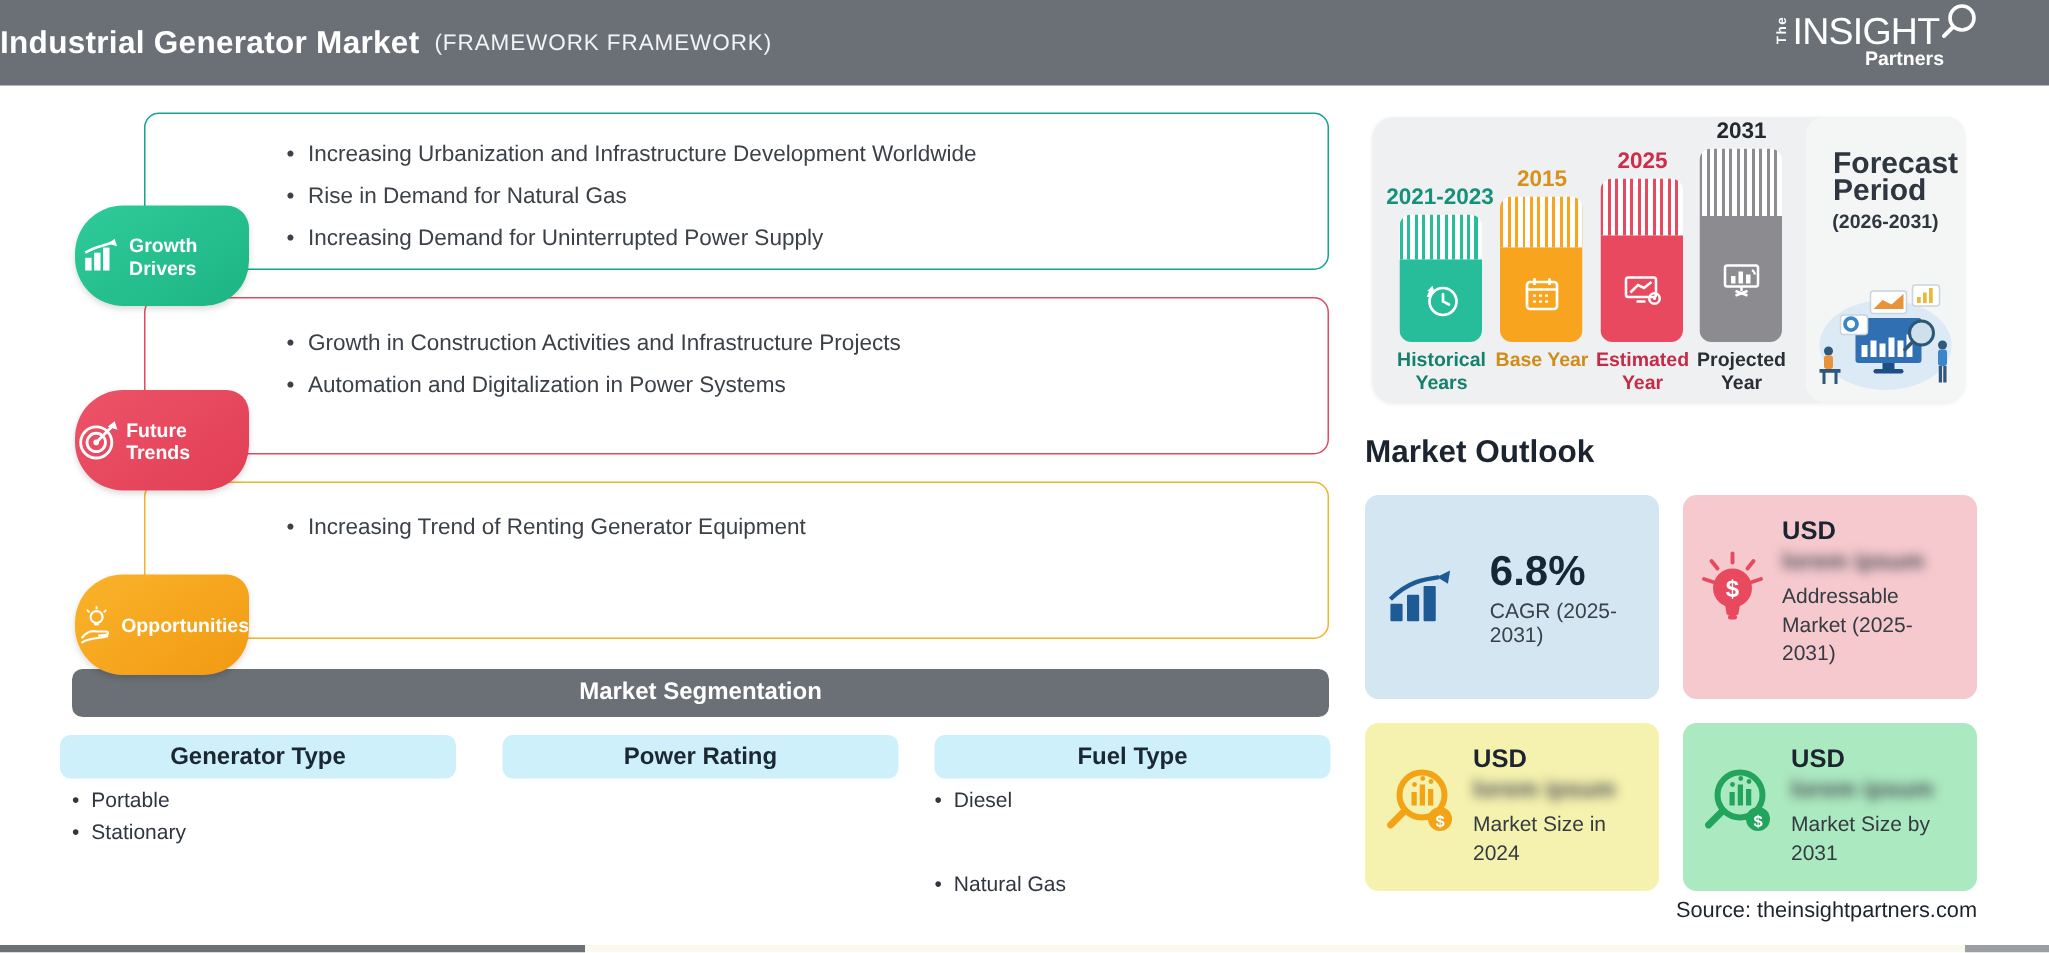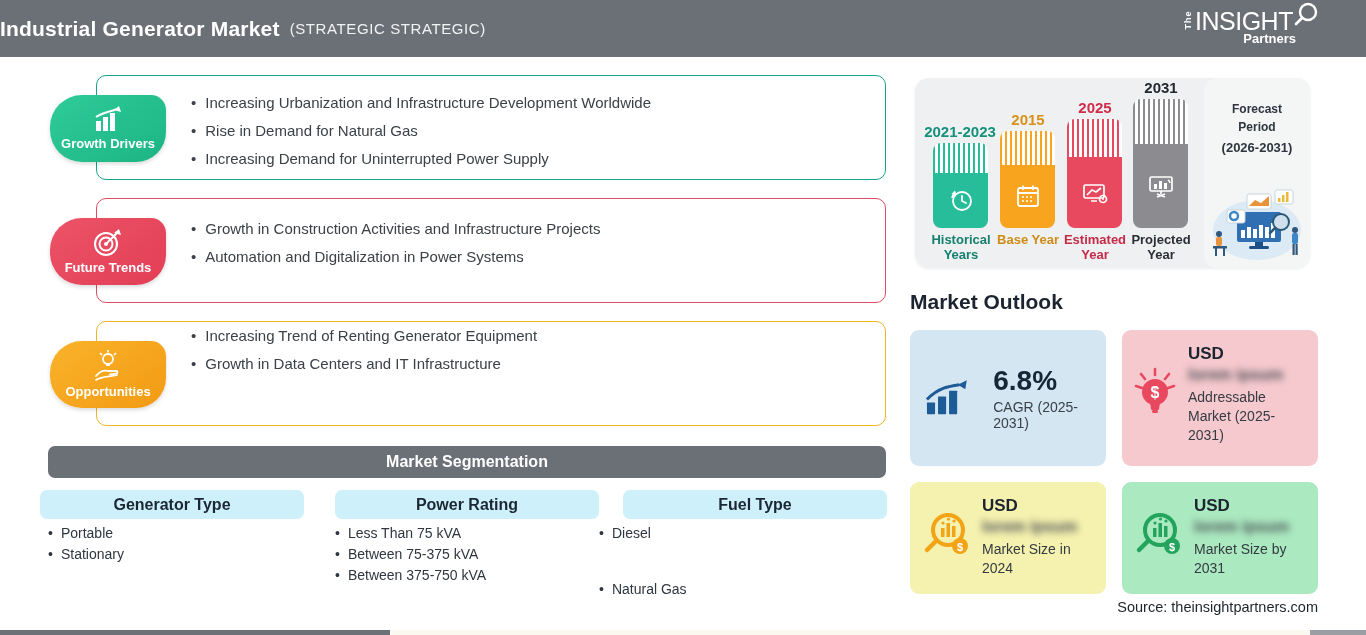--- a/index.html
+++ b/index.html
@@ -17,52 +17,52 @@
   .logo-the { font-size:9px; font-weight:bold; transform:rotate(-90deg) translate(2px,0); transform-origin:center; letter-spacing:1px; margin-right:-2px; margin-bottom:6px;}
   .logo-insight { font-size:25px; font-weight:400; letter-spacing:-0.5px; line-height:24px; }
   .logo-partners { font-size:13px; font-weight:bold; text-align:right; margin-top:-2px; padding-right:12px; }
   .logo-lens { position:absolute; right:-12px; top:-7px; }
 
   
   .panel { position:absolute; left:96px; width:790px; height:105px; background:#ffffff;
            border-radius:10px; border:1.5px solid; display:flex; flex-direction:column; padding:16px 20px 10px 94px; }
   .panel.green  { top:75px;  border-color:#14a38d; gap:9px;  padding-top:17px; }
   .panel.red    { top:198px; border-color:#e04b61; gap:9px;  padding-top:20px; }
-  .panel.orange { top:321px; border-color:#f0b429; gap:9px;  padding-top:4px; }
+  .panel.orange { top:321px; border-color:#f0b429; gap:9px;  padding-top:20px; }
   .bullet { display:flex; align-items:flex-start; font-size:15px; color:#3b4147; line-height:19px; }
   .bullet::before { content:"•"; margin-right:9px; color:#3b4147; font-size:15px; }
 
   .badge { position:absolute; left:50px; width:116px; height:67px; border-radius:32px 15px 30px 32px;
-           display:flex; flex-direction:column; align-items:center; justify-content:center; gap:2px;
-           color:#ffffff; z-index:3; box-shadow:0 2px 4px rgba(0,0,0,.15); }
+           display:flex; align-items:center; justify-content:center; gap:2px;
+           color:#ffffff; z-index:3; box-shadow:0 2px 4px rgba(0,0,0,.15);margin-top:42px; }
   .badge-green  { top:95px;  background:linear-gradient(145deg,#2ecb99,#1db483); }
   .badge-red    { top:218px; background:linear-gradient(145deg,#ec5368,#e23e55); }
   .badge-orange { top:341px; background:linear-gradient(145deg,#f9b32a,#f29a13); }
   .badge-label { font-size:13px; font-weight:bold; }
   .badge svg { display:block; }
 
   
   .seg-bar { position:absolute; left:48px; top:446px; width:838px; height:32px; background:#6b7076;
              border-radius:7px; color:#ffffff; font-size:16px; font-weight:bold; text-align:center; line-height:32px; }
   .seg-pill { position:absolute; top:490px; height:29px; background:#cdf0fa; border-radius:7px;
               font-size:16px; font-weight:bold; color:#1b2733; text-align:center; line-height:29px; }
   .pill-1 { left:40px;  width:264px; }
   .pill-2 { left:335px; width:264px; }
   .pill-3 { left:623px; width:264px; }
   .seg-list { position:absolute; top:525px; display:flex; flex-direction:column; gap:5px; }
-  .list-1 { left:48px; } .list-2 { left:335px; } .list-3 { left:599px;gap:40px; }
+  .list-1 { left:48px; } .list-2 { left:335px; } .list-3 { left:623px;gap:40px; }
   .seg-item { font-size:14px; color:#2f3640; line-height:16px; display:flex; }
   .seg-item::before { content:"•"; margin-right:8px; }
 
   
   .timeline { position:absolute; left:915px; top:78px; width:395px; height:190px; background:#eef0f1;
               border-radius:14px; box-shadow:0 1px 3px rgba(0,0,0,.08); }
   .forecast { position:absolute; right:0; top:0; width:106px; height:190px; background:#f4f5f5;
               border-radius:12px; display:flex; flex-direction:column; align-items:center; padding-top:22px; }
-  .forecast-label { font-size:12px; font-weight:bold; color:#2f3640; text-align:center; line-height:18px; width:70px; }
+  .forecast-label { font-size:20px; font-weight:bold; color:#2f3640; text-align:left; line-height:18px; width:70px; }
   .forecast-range { font-size:13px; font-weight:bold; color:#2f3640; margin-top:4px; }
   .forecast-art { position:absolute; bottom:8px; left:3px; }
 
   .tbar { position:absolute; width:55px; border-radius:8px; overflow:hidden; display:flex; flex-direction:column; }
   .tbar .stripes { width:100%; }
   .tbar .solid { flex:1; display:flex; align-items:center; justify-content:center; }
   .tbar-1 { left:18px;  top:65px; height:85px; }
   .tbar-2 { left:85px;  top:53px; height:97px; }
   .tbar-3 { left:152px; top:41px; height:109px; }
   .tbar-4 { left:218px; top:21px; height:129px; }
@@ -112,21 +112,21 @@
   .fs-b { width:920px;  background:#fbf9ef; }
   .fs-c { flex:1;       background:#9b9fa4; }
 </style>
 </head>
 <body>
 
 <div id="canvas">
 
   <div class="header">
     <span class="header-title">Industrial Generator Market</span>
-    <span class="header-subtitle">(STRATEGIC STRATEGIC)</span>
+    <span class="header-subtitle">(FRAMEWORK FRAMEWORK)</span>
     <div class="logo">
       <div class="logo-row">
         <span class="logo-the">The</span>
         <span class="logo-insight">INSIGHT</span>
         <svg class="logo-lens" width="26" height="26" viewBox="0 0 26 26">
           <circle cx="14" cy="10" r="8" fill="none" stroke="#ffffff" stroke-width="2.4"></circle>
           <line x1="8" y1="16" x2="2" y2="22" stroke="#ffffff" stroke-width="2.6" stroke-linecap="round"></line>
         </svg>
       </div>
       <div class="logo-partners">Partners</div>
@@ -159,21 +159,20 @@
       <circle cx="15" cy="16" r="6.5" fill="none" stroke="#ffffff" stroke-width="2"></circle>
       <circle cx="15" cy="16" r="2" fill="#ffffff"></circle>
       <line x1="15" y1="16" x2="26" y2="5" stroke="#ffffff" stroke-width="2"></line>
       <polygon points="28,1 30,7 23,5" fill="#ffffff"></polygon>
     </svg>
     <span class="badge-label">Future Trends</span>
   </div>
 
   <div class="panel orange">
     <div class="bullet">Increasing Trend of Renting Generator Equipment</div>
-    <div class="bullet">Growth in Data Centers and IT Infrastructure</div>
   </div>
   <div class="badge badge-orange">
     <svg width="36" height="32" viewBox="0 0 36 32">
       <circle cx="18" cy="9" r="5" fill="none" stroke="#ffffff" stroke-width="1.8"></circle>
       <rect x="16" y="13" width="4" height="3" rx="1" fill="#ffffff"></rect>
       <line x1="18" y1="0" x2="18" y2="2.5" stroke="#ffffff" stroke-width="1.6"></line>
       <line x1="10" y1="3" x2="12" y2="5" stroke="#ffffff" stroke-width="1.6"></line>
       <line x1="26" y1="3" x2="24" y2="5" stroke="#ffffff" stroke-width="1.6"></line>
       <path d="M6 26 C 10 21, 14 20, 18 21 L 26 21 C 28 21, 28 23.6, 26 23.8 L 20 24.4" fill="none" stroke="#ffffff" stroke-width="1.8" stroke-linecap="round"></path>
       <path d="M6 30 C 12 26, 20 27, 27 25" fill="none" stroke="#ffffff" stroke-width="1.8" stroke-linecap="round"></path>
@@ -183,25 +182,20 @@
 
   <div class="seg-bar">Market Segmentation</div>
 
   <div class="seg-pill pill-1">Generator Type</div>
   <div class="seg-pill pill-2">Power Rating</div>
   <div class="seg-pill pill-3">Fuel Type</div>
 
   <div class="seg-list list-1">
     <div class="seg-item">Portable</div>
     <div class="seg-item">Stationary</div>
-  </div>
-  <div class="seg-list list-2">
-    <div class="seg-item">Less Than 75 kVA</div>
-    <div class="seg-item">Between 75-375 kVA</div>
-    <div class="seg-item">Between 375-750 kVA</div>
   </div>
   <div class="seg-list list-3">
     <div class="seg-item">Diesel</div>
     <div class="seg-item">Natural Gas</div>
   </div>
 
   <div class="timeline">
     <div class="forecast">
       <span class="forecast-label">Forecast Period</span>
       <span class="forecast-range">(2026-2031)</span>

